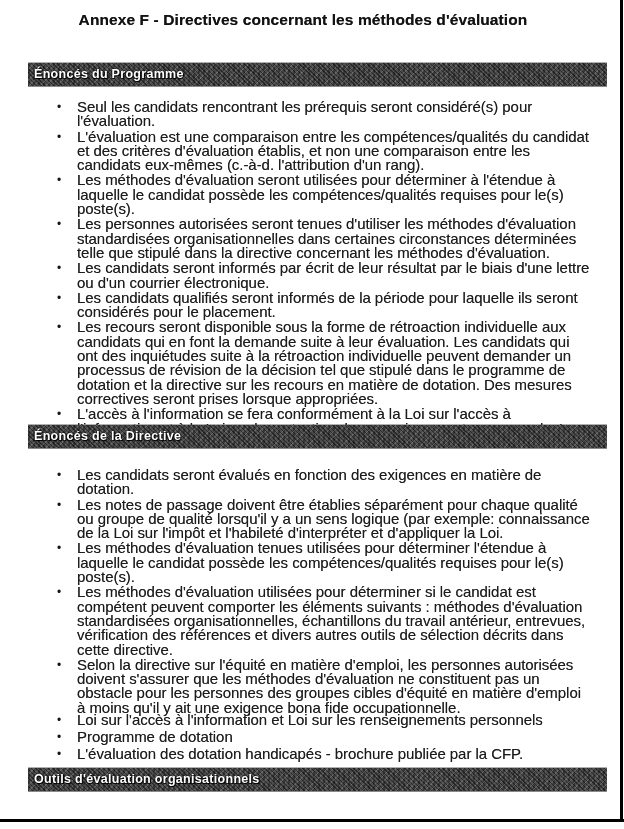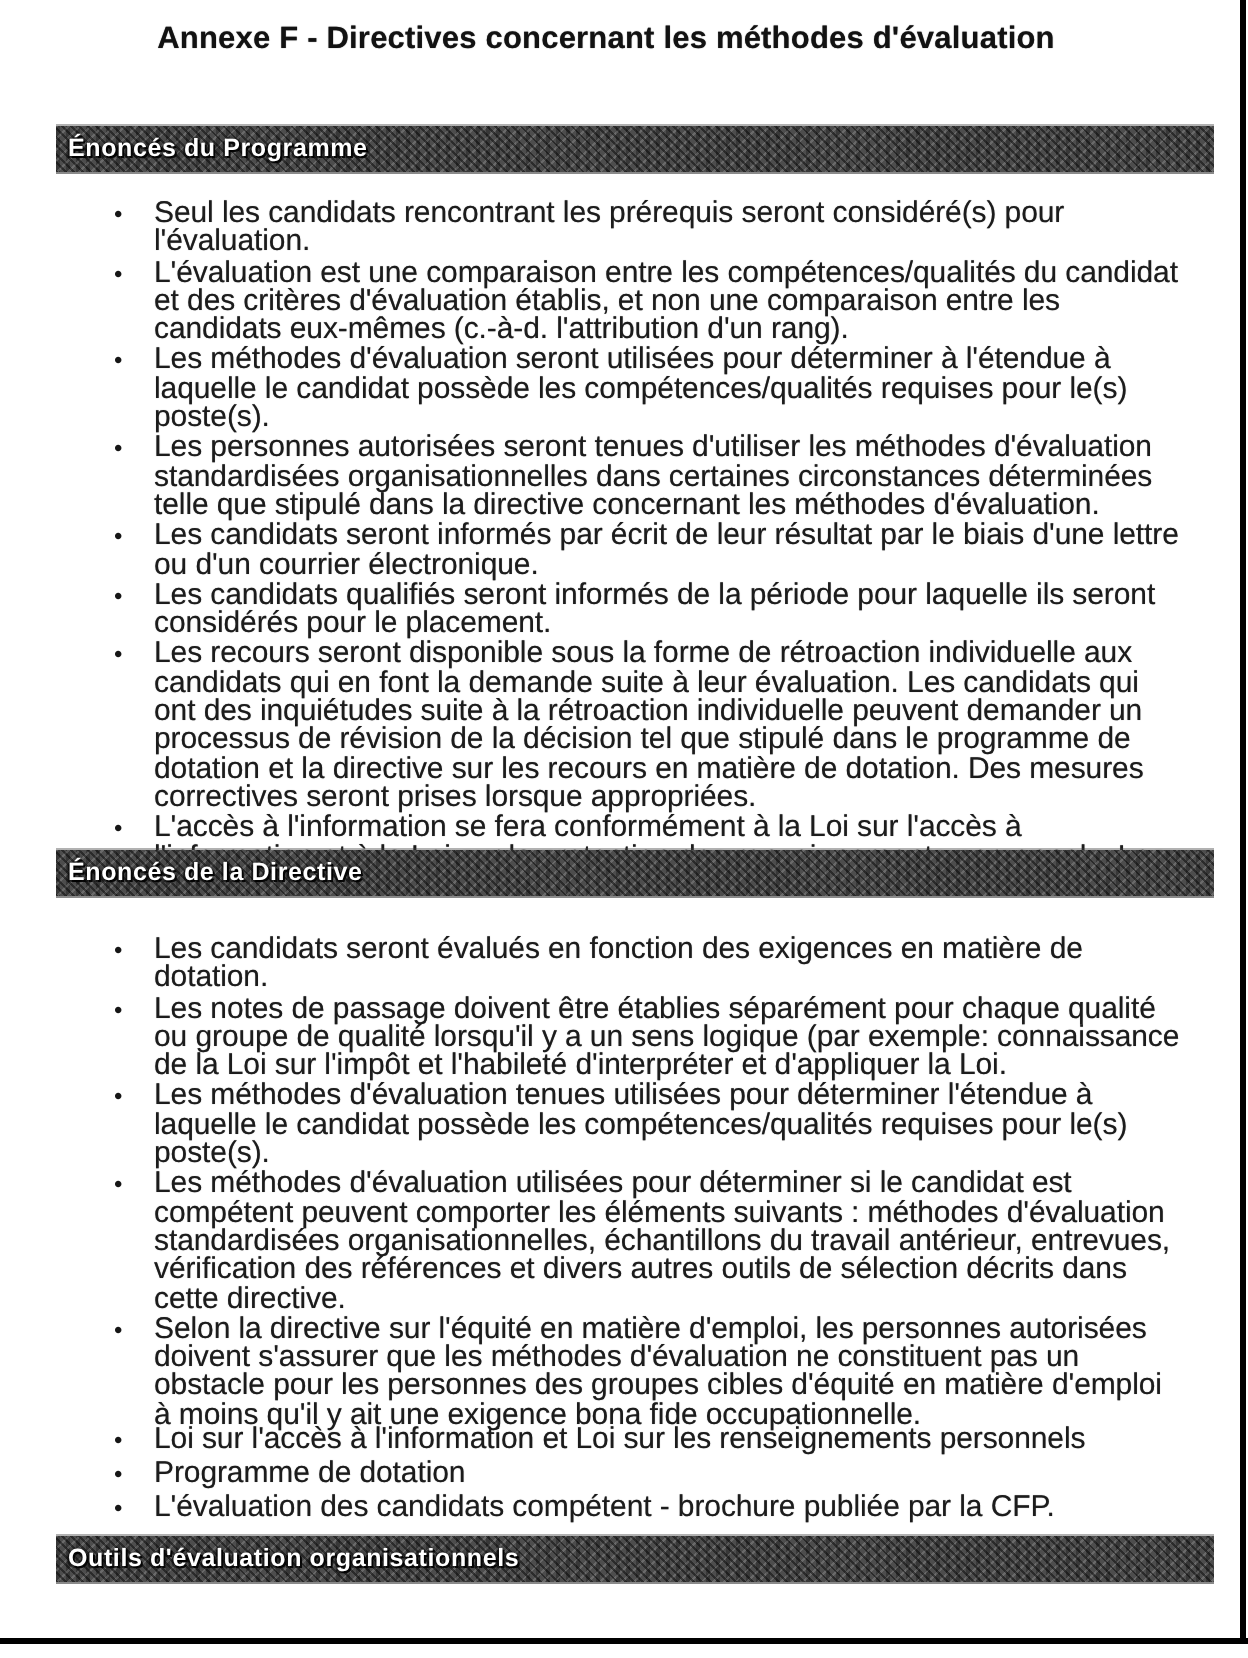--- a/index.html
+++ b/index.html
@@ -165,21 +165,21 @@
     <li class="bitem">
         <span class="bmark">•</span>
         <span class="btext">Loi sur l'accès à l'information et Loi sur les renseignements personnels</span>
       </li>
     <li class="bitem">
         <span class="bmark">•</span>
         <span class="btext">Programme de dotation</span>
       </li>
     <li class="bitem">
         <span class="bmark">•</span>
-        <span class="btext">L'évaluation des candidats compétent - brochure publiée par la CFP.</span>
+        <span class="btext">L'évaluation des dotation handicapés - brochure publiée par la CFP.</span>
       </li>
   </ul>
 
   <div class="section-bar bar-4">
     <span class="heading">Outils d'évaluation organisationnels</span>
   </div>
 
   <div class="edge-right"></div>
   <div class="edge-bottom"></div>
 </div>

